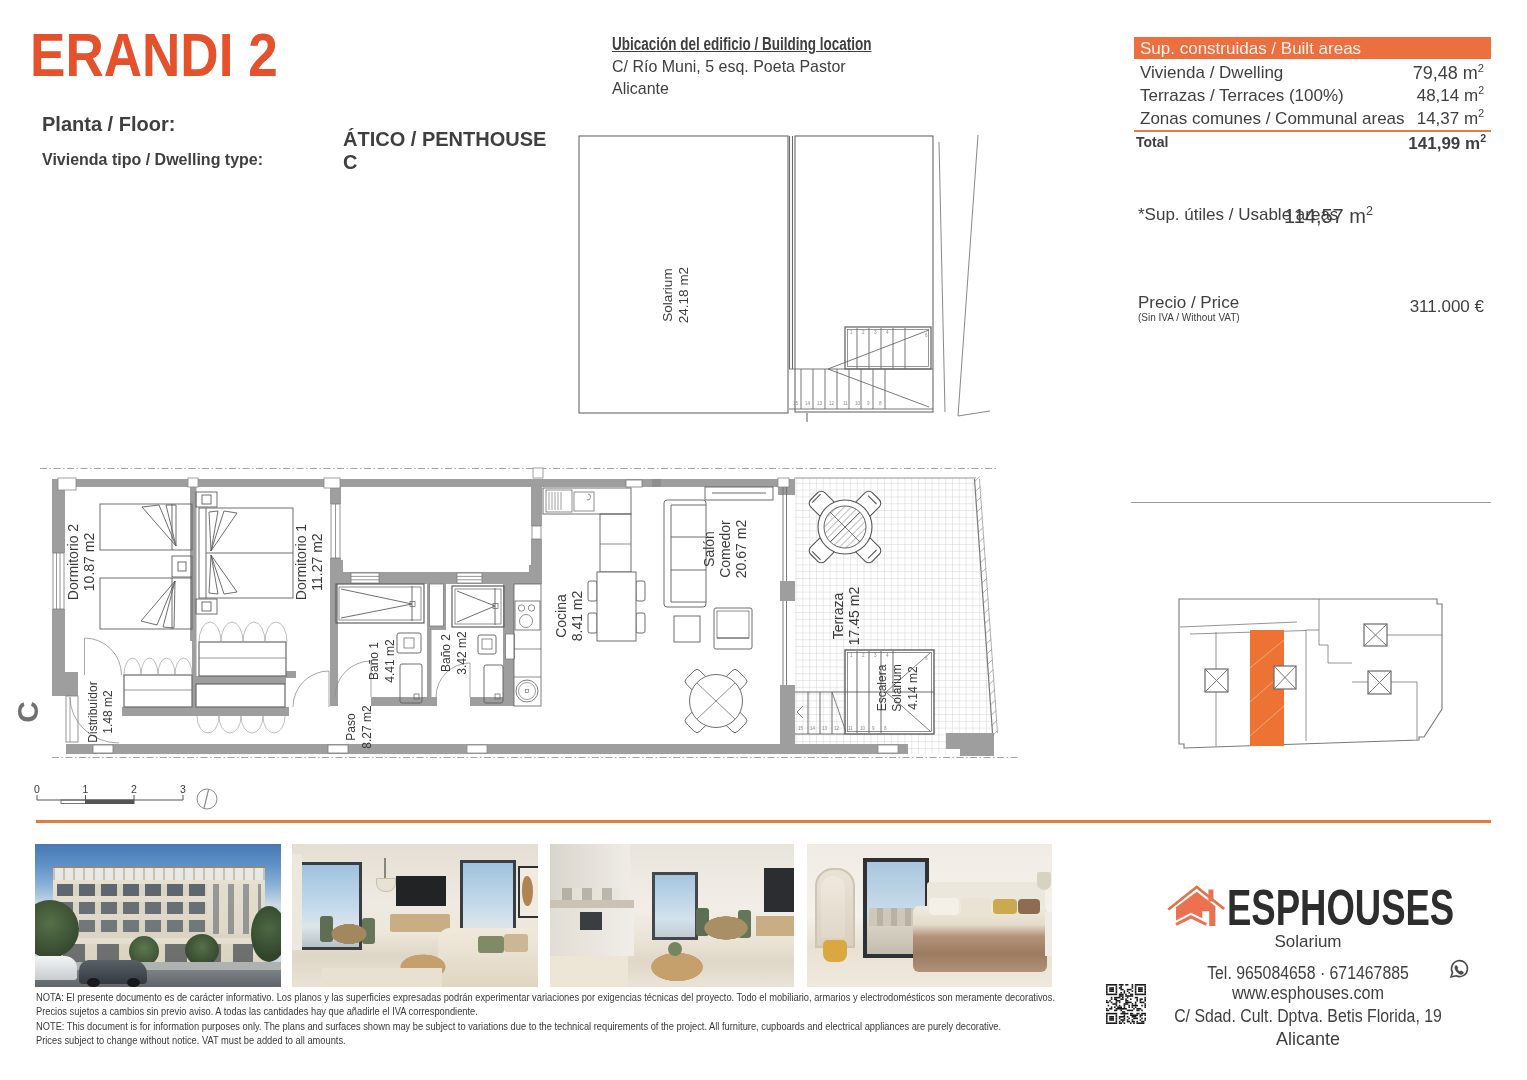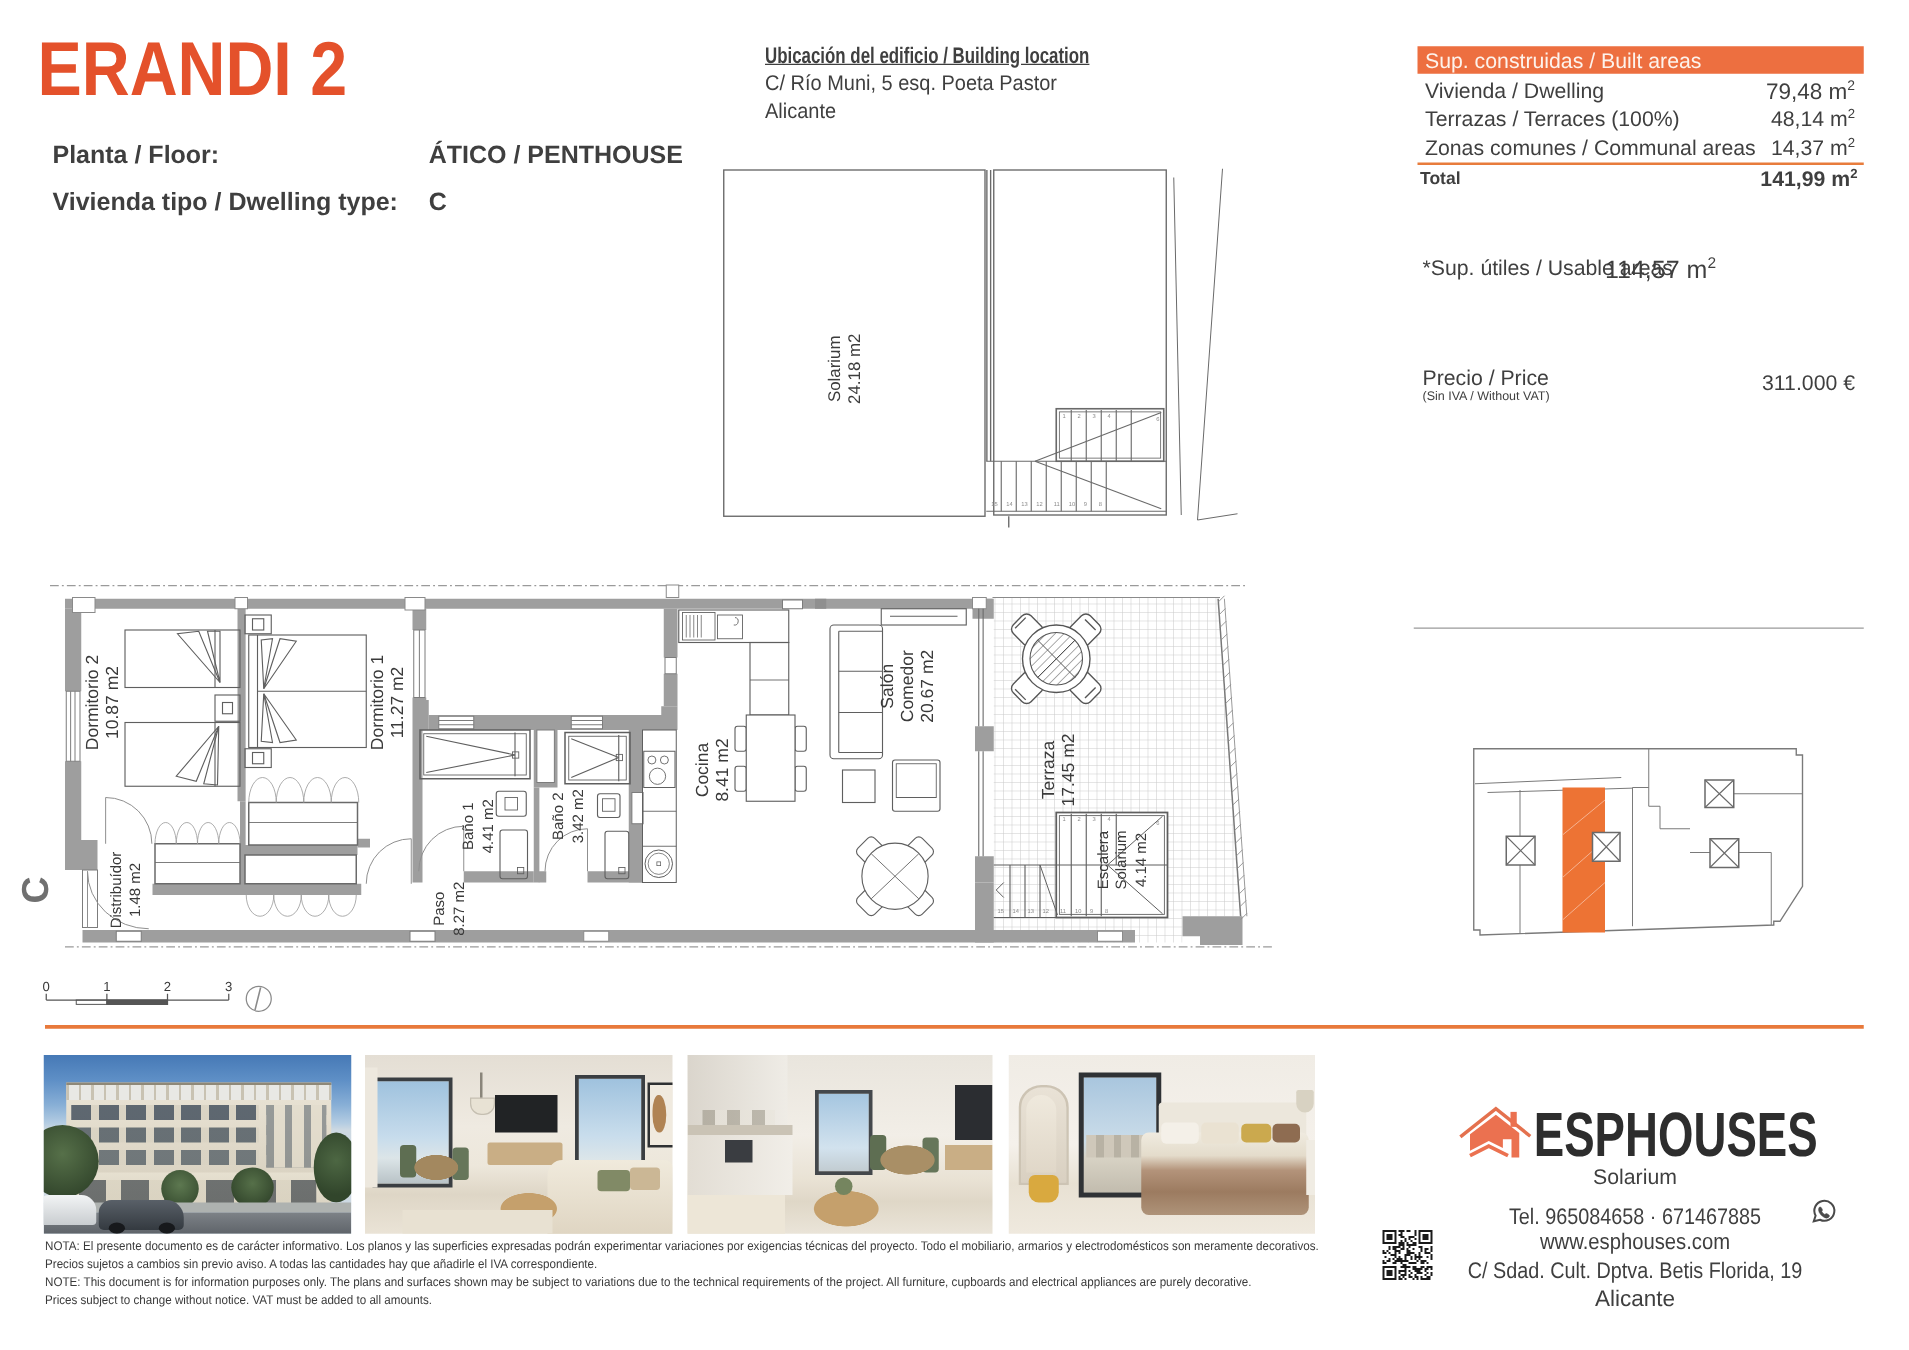--- a/index.html
+++ b/index.html
@@ -9,23 +9,23 @@
   .b{font-weight:bold;}
   sup{font-size:62%;vertical-align:super;line-height:0;}
 </style>
 </head>
 <body>
 <div id="page">
 
   <div class="abs b" style="left:30px;top:20px;font-size:61px;color:#E4512B;letter-spacing:0px;transform:scaleX(.87);transform-origin:0 0;">ERANDI 2</div>
 
   <div class="abs b" style="left:42px;top:113px;font-size:20px;">Planta / Floor:</div>
-  <div class="abs b" style="left:343px;top:113px;font-size:20px;">ÁTICO / PENTHOUSE</div>
-
-  <div class="abs b" style="left:42px;top:151px;font-size:20px;">Vivienda tipo / Dwelling type:</div>
+  <div class="abs b" style="left:343px;top:128px;font-size:20px;">ÁTICO / PENTHOUSE</div>
+
+  <div class="abs b" style="left:42px;top:151px;font-size:16px;">Vivienda tipo / Dwelling type:</div>
   <div class="abs b" style="left:343px;top:151px;font-size:20px;">C</div>
 
   <div class="abs b" style="left:612px;top:34px;font-size:18px;text-decoration:underline;transform:scaleX(.75);transform-origin:0 0;">Ubicación del edificio / Building location</div>
 
   <div class="abs" style="left:612px;top:57px;font-size:17px;transform:scaleX(.94);transform-origin:0 0;">C/ Río Muni, 5 esq. Poeta Pastor</div>
 
   <div class="abs" style="left:612px;top:79px;font-size:17px;transform:scaleX(.94);transform-origin:0 0;">Alicante</div>
 
   <div class="abs" style="left:1134px;top:37px;width:357px;height:22px;background:#ED6F40;"></div>
   <div class="abs" style="left:1140px;top:39px;font-size:17px;color:#FDF3EC;">Sup. construidas / Built areas</div>

